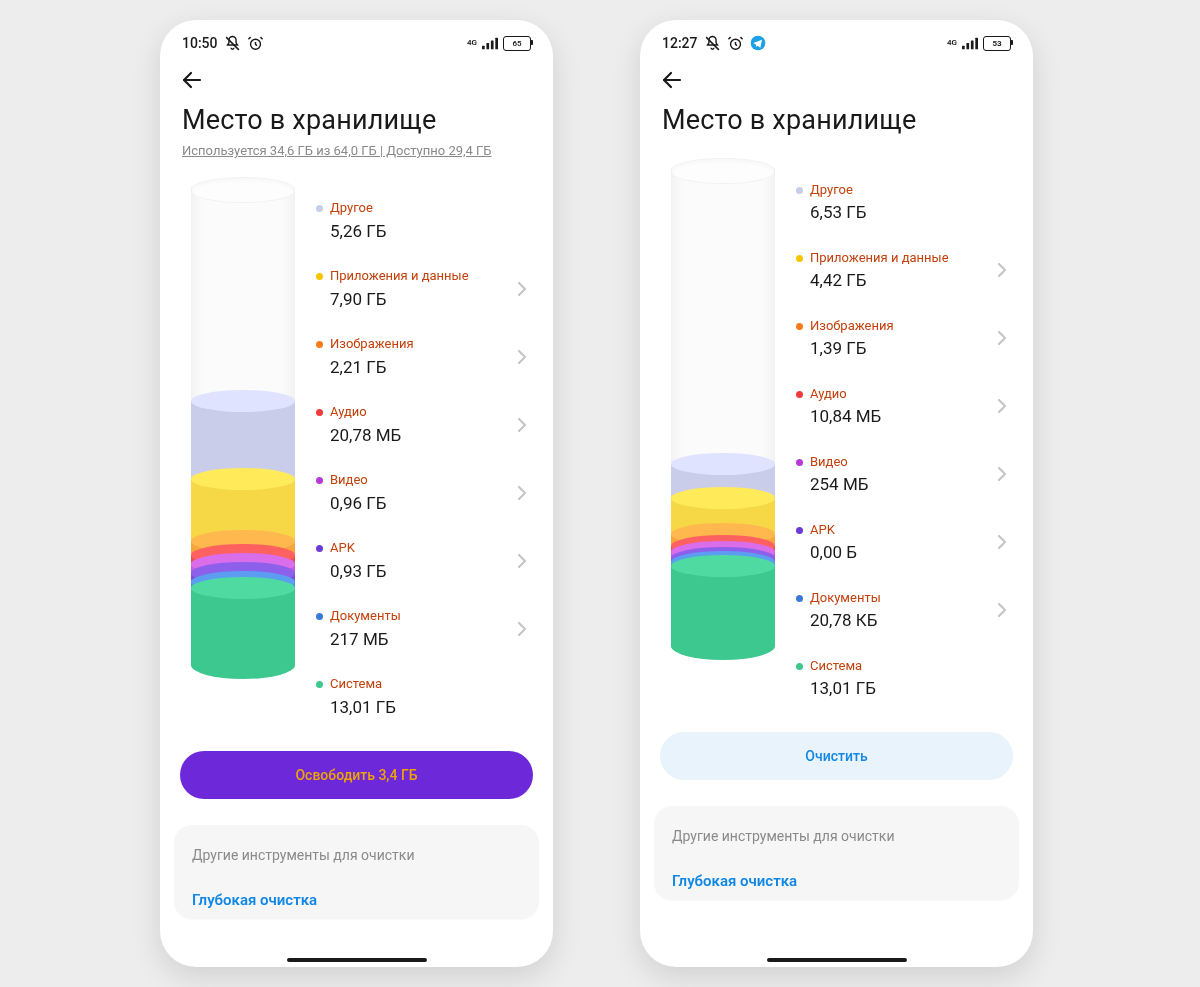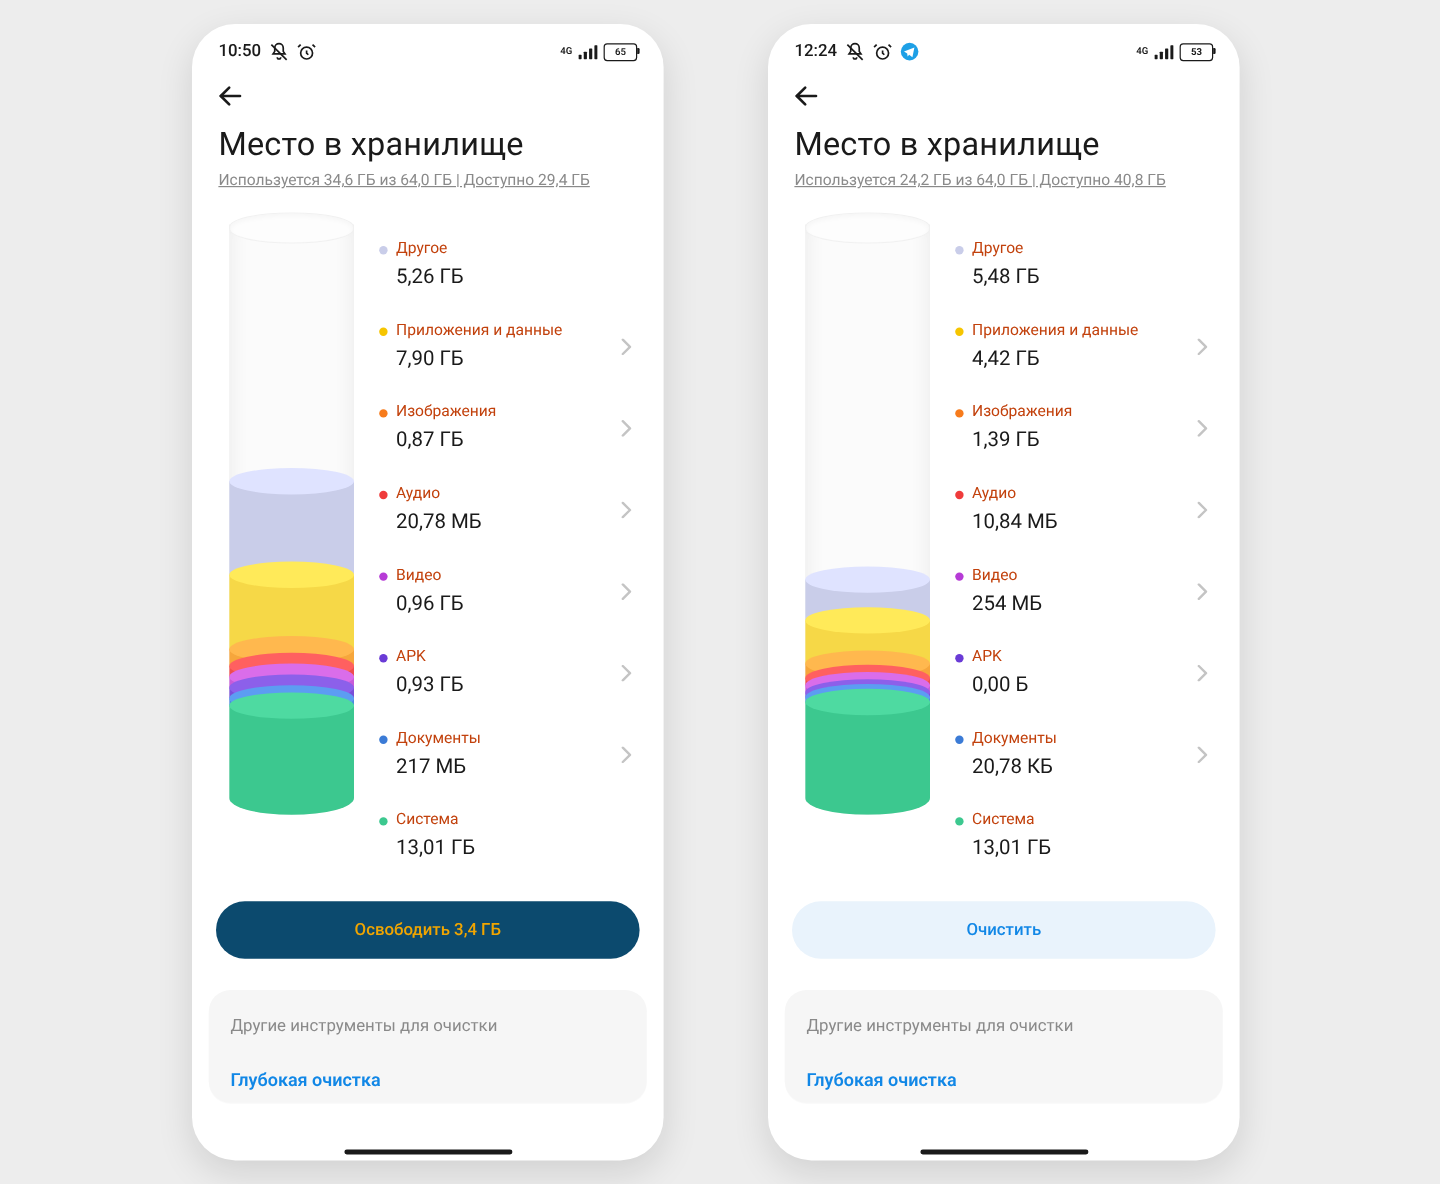--- a/index.html
+++ b/index.html
@@ -32,21 +32,21 @@
   .cats{flex:1;display:flex;flex-direction:column;gap:0;}
   .cat-row{display:flex;align-items:center;min-height:60px;padding:4px 0;}
   .cat-main{flex:1;}
   .cat-name{font-size:13px;color:#c2410c;display:flex;align-items:flex-start;gap:7px;line-height:1.3;}
   .dot{width:7px;height:7px;border-radius:50%;flex-shrink:0;margin-top:5px;}
   .cat-name span.lbl{display:inline-block;}
   .cat-val{font-size:17px;color:#1a1a1a;margin-top:4px;padding-left:14px;}
   .chev{width:18px;color:#c4c4c4;flex-shrink:0;}
 
   .primary-btn{margin:20px 20px 0 20px;height:48px;border-radius:26px;display:flex;align-items:center;justify-content:center;font-size:14px;font-weight:500;}
-  .btn-yellow{background:#0c4a6e;color:#f0a500;}
+  .btn-yellow{background:#6d28d9;color:#f0a500;}
   .btn-blue{background:#e9f3fc;color:#1187e6;}
 
   .card{margin:26px 14px 0 14px;background:#f6f6f6;border-radius:18px;padding:22px 18px 10px 18px;box-shadow:0 1px 0 rgba(0,0,0,0.02);}
   .card-title{font-size:14px;color:#8a8a8a;margin:0 0 28px 0;}
   .deep{font-size:15px;font-weight:600;color:#1187e6;margin-top:16px;}
 
   .home-ind{position:absolute;bottom:5px;left:50%;transform:translateX(-50%);width:140px;height:4px;background:#1a1a1a;border-radius:2px;}
 
   svg{display:block;}
 </style>
@@ -167,21 +167,21 @@
                 <polyline points="1 1 7 7 1 13"></polyline>
               </svg>
             </span>
           </div>
           <div class="cat-row">
             <div class="cat-main">
               <div class="cat-name">
                 <span class="dot" style="background:#f77b1b"></span>
                 <span class="lbl">Изображения</span>
               </div>
-              <div class="cat-val">0,87 ГБ</div>
+              <div class="cat-val">2,21 ГБ</div>
             </div>
             <span class="chev ico">
               <svg width="10" height="14" viewBox="0 0 8 14" fill="none" stroke="#c4c4c4" stroke-width="2" stroke-linecap="round" stroke-linejoin="round">
                 <polyline points="1 1 7 7 1 13"></polyline>
               </svg>
             </span>
           </div>
           <div class="cat-row">
             <div class="cat-main">
               <div class="cat-name">
@@ -255,21 +255,21 @@
       </div>
       <div class="card">
         <div class="card-title">Другие инструменты для очистки</div>
         <div class="deep">Глубокая очистка</div>
       </div>
       <div class="home-ind"></div>
     </div>
     <div class="phone right">
       <div class="statusbar">
         <div class="sb-left">
-          <span>12:24</span>
+          <span>12:27</span>
           <span class="ico">
             <svg width="17" height="17" viewBox="0 0 24 24" fill="none" stroke="#1a1a1a" stroke-width="2">
               <path d="M12 2a5 5 0 0 0-5 5v4l-2 3h14l-2-3V7a5 5 0 0 0-5-5z"></path>
               <path d="M10 18a2 2 0 0 0 4 0"></path>
               <line x1="3" y1="3" x2="21" y2="21"></line>
             </svg>
           </span>
           <span class="ico">
             <svg width="17" height="17" viewBox="0 0 24 24" fill="none" stroke="#1a1a1a" stroke-width="2">
               <circle cx="12" cy="13" r="7"></circle>
@@ -305,21 +305,20 @@
       <div class="header">
         <div class="back">
           <svg width="24" height="24" viewBox="0 0 24 24" fill="none" stroke="#1a1a1a" stroke-width="2.2" stroke-linecap="round" stroke-linejoin="round">
             <line x1="20" y1="12" x2="4" y2="12"></line>
             <polyline points="11 5 4 12 11 19"></polyline>
           </svg>
         </div>
       </div>
       <div class="title-block">
         <h1 class="title">Место в хранилище</h1>
-        <div class="subtitle">Используется 24,2 ГБ из 64,0 ГБ | Доступно 40,8 ГБ</div>
       </div>
       <div class="content">
         <div class="cyl-wrap">
           <div class="cyl">
             <div class="cyl-body">
               <div class="seg" style="top:296px;height:34px;">
                 <div class="seg-fill" style="background:#c9cde9;"></div>
                 <div class="seg-top" style="background:rgb(223,227,255);"></div>
               </div>
               <div class="seg" style="top:330px;height:36px;">
@@ -354,21 +353,21 @@
             <div class="cyl-top-cap"></div>
           </div>
         </div>
         <div class="cats">
           <div class="cat-row">
             <div class="cat-main">
               <div class="cat-name">
                 <span class="dot" style="background:#c9cde9"></span>
                 <span class="lbl">Другое</span>
               </div>
-              <div class="cat-val">5,48 ГБ</div>
+              <div class="cat-val">6,53 ГБ</div>
             </div>
             <span class="chev"></span>
           </div>
           <div class="cat-row">
             <div class="cat-main">
               <div class="cat-name">
                 <span class="dot" style="background:#f6c500"></span>
                 <span class="lbl">Приложения и данные</span>
               </div>
               <div class="cat-val">4,42 ГБ</div>

